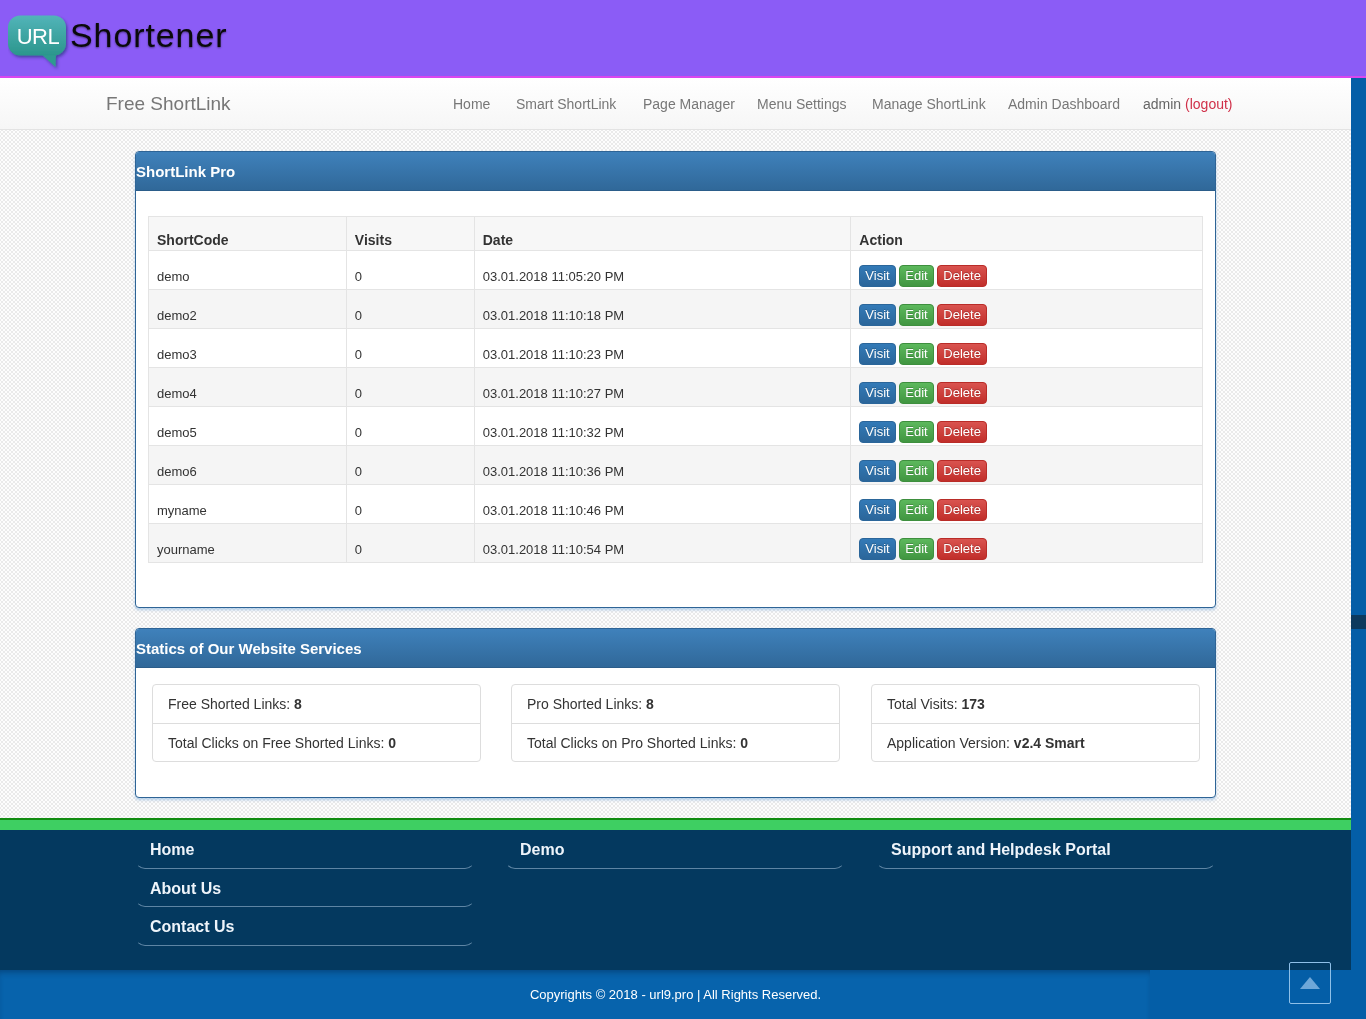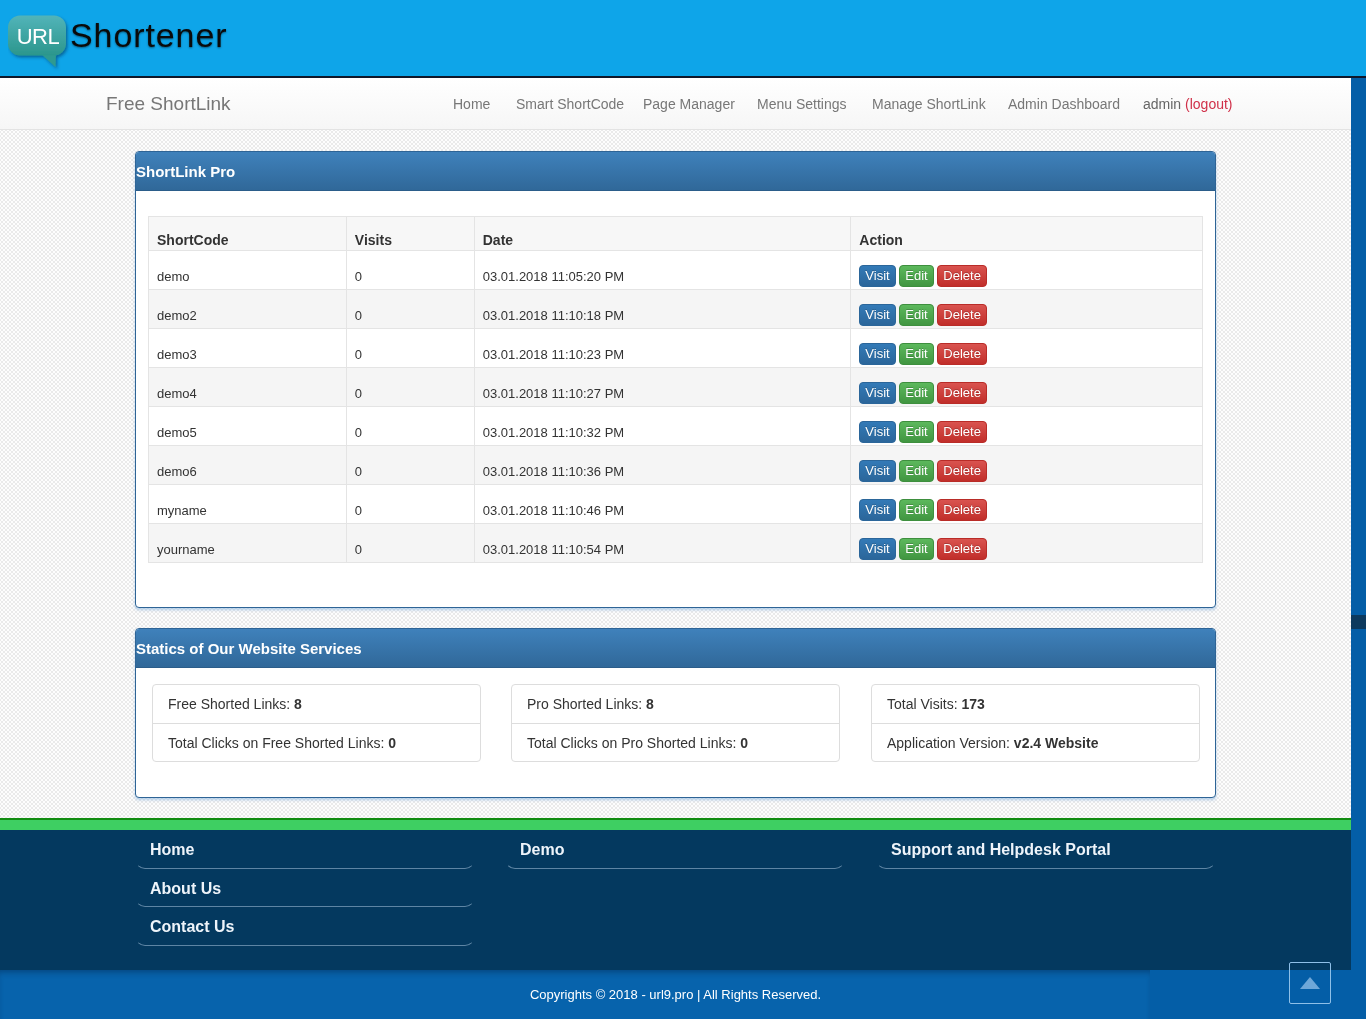--- a/index.html
+++ b/index.html
@@ -1,21 +1,21 @@
 <!DOCTYPE html>
 <html><head>
 <meta charset="utf-8">
 <style>
 * { margin:0; padding:0; box-sizing:border-box; }
 html,body { width:1366px; height:1019px; background:#045ea7; font-family:"Liberation Sans", sans-serif; }
 #page { position:relative; width:1351px; height:1019px; background:#045ea7; }
 
 
-.topbar { position:absolute; left:0; top:0; width:1366px; height:78px; background:#0ea5e9;
-  border-bottom:2px solid #0f172a; box-sizing:border-box;text-align:center; }
+.topbar { position:absolute; left:0; top:0; width:1366px; height:78px; background:#8b5cf6;
+  border-bottom:2px solid #d946ef; box-sizing:border-box;text-align:center; }
 .logo { position:absolute; left:8px; top:12px; }
 .logotext { position:absolute; left:70px; top:16px; font-size:34px; color:#0a0a0a; font-weight:500;
   letter-spacing:0.9px; text-shadow:0 1px 2px rgba(0,0,0,.45); }
 
 
 .nav { position:absolute; left:0; top:78px; width:1351px; height:52px;
   background:linear-gradient(#ffffff,#f6f6f6); border-bottom:1px solid #e3e3e3; }
 .brand { position:absolute; left:106px; top:15px; font-size:19px; color:#777; }
 .nav a { position:absolute; top:18px; font-size:14px; color:#777; text-decoration:none; }
 
@@ -91,21 +91,21 @@
         <path d="M12 3.5 h34 a12 12 0 0 1 12 12 v16 a12 12 0 0 1 -12 12 h-34 a12 12 0 0 1 -12 -12 v-16 a12 12 0 0 1 12 -12 z" fill="url(#g1)"></path>
       </g>
       <text x="30" y="32" font-size="22" letter-spacing="-0.5" fill="#fff" text-anchor="middle" font-family="Liberation Sans">URL</text>
     </svg>
     <div class="logotext">Shortener</div>
   </div>
 
   <div class="nav">
     <div class="brand">Free ShortLink</div>
     <a style="left:453px">Home</a>
-    <a style="left:516px">Smart ShortCode</a>
+    <a style="left:516px">Smart ShortLink</a>
     <a style="left:643px">Page Manager</a>
     <a style="left:757px">Menu Settings</a>
     <a style="left:872px">Manage ShortLink</a>
     <a style="left:1008px">Admin Dashboard</a>
     <a style="left:1143px; color:#666">admin <span style="color:#d03049">(logout)</span></a>
   </div>
 
   <div class="main">
     <svg class="texbg" width="1351" height="689">
       <defs>
@@ -183,21 +183,21 @@
       <div class="sbox" style="left:16px">
         <div class="scell">Free Shorted Links: <b>8</b></div>
         <div class="scell">Total Clicks on Free Shorted Links: <b>0</b></div>
       </div>
       <div class="sbox" style="left:375px">
         <div class="scell">Pro Shorted Links: <b>8</b></div>
         <div class="scell">Total Clicks on Pro Shorted Links: <b>0</b></div>
       </div>
       <div class="sbox" style="left:735px">
         <div class="scell">Total Visits: <b>173</b></div>
-        <div class="scell">Application Version: <b>v2.4 Website</b></div>
+        <div class="scell">Application Version: <b>v2.4 Smart</b></div>
       </div>
     </div>
   </div>
 
   <div class="greenbar"></div>
   <div class="footer">
     <div class="fcol" style="left:135px">
       <div class="fitem">Home</div>
       <div class="fitem">About Us</div>
       <div class="fitem">Contact Us</div>

